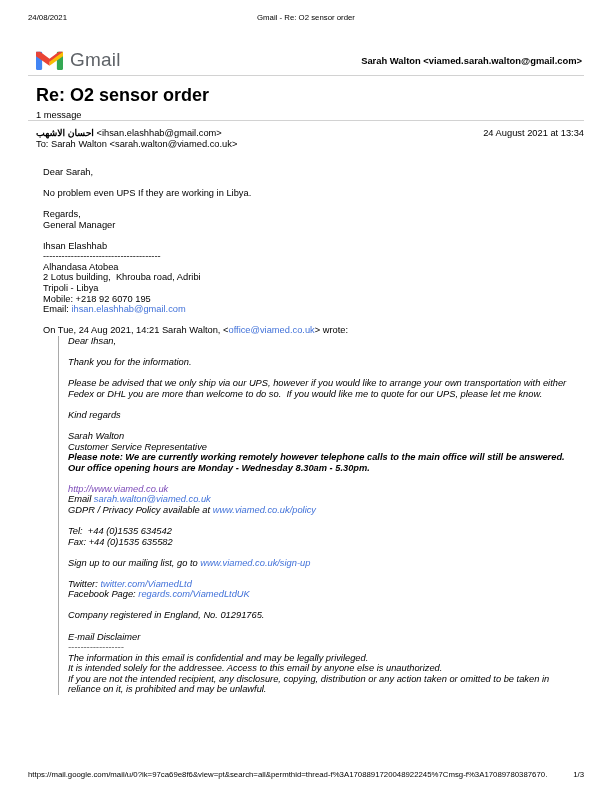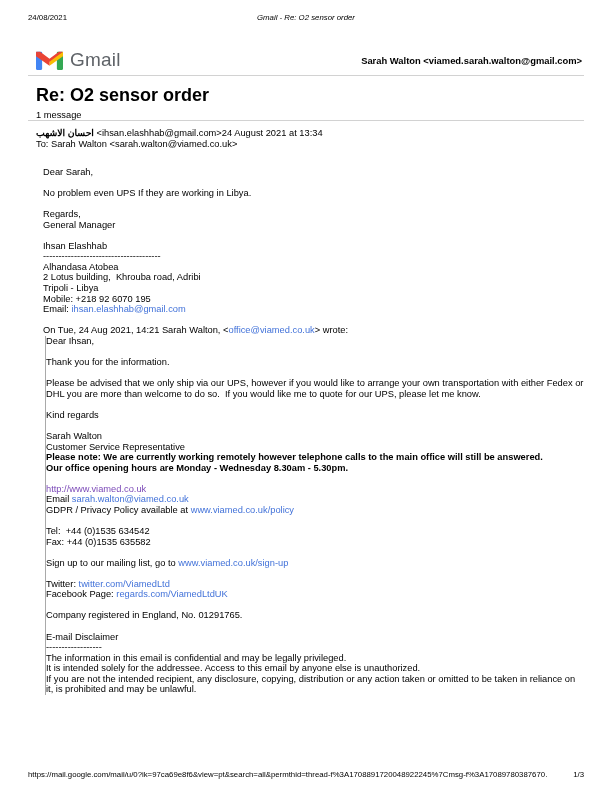--- a/index.html
+++ b/index.html
@@ -10,21 +10,21 @@
     background:#fff;
     font-family:"Liberation Sans", sans-serif;
     color:#000;
     overflow:hidden;
     padding:10px 28px 0 28px;
     border-radius:26px;
   }
   
   .print-header { position:relative; height:12px; font-size:7.8px; color:#000; }
   .ph-date { position:absolute; left:0; top:3px; }
-  .ph-title { position:absolute; left:0; right:0; top:3px; text-align:center;font-style:italic; }
+  .ph-title { position:absolute; left:0; right:0; top:3px; text-align:center; }
   .print-footer {
     position:absolute; left:28px; right:28px; bottom:13px;
     display:flex; justify-content:space-between; align-items:flex-end;
     font-size:7.8px; color:#000;
   }
   .pf-url { max-width:520px; white-space:nowrap; overflow:hidden; }
 
   
   .gmail-header {
     margin:23px 0 0 8px;
@@ -40,36 +40,37 @@
   .rule1 { margin-top:12px; }
   .rule2 { margin-top:9px; }
 
   
   .subject-block { margin:9px 0 0 8px; }
   .subject-title { font-size:18px; font-weight:bold; }
   .subject-count { font-size:9.3px; margin-top:4px; }
 
   
   .msg-header { margin:7px 0 0 8px; font-size:9.3px; line-height:11px; }
-  .msg-row { display:flex; justify-content:flex-start; }
+  .msg-row { display:flex; justify-content:space-between; }
   .from-name { font-weight:bold; }
   .msg-date { white-space:nowrap; }
 
   
   .body { margin:17px 0 0 15px; font-size:9.3px; line-height:10.55px; }
   .ln { white-space:pre-wrap; min-height:10.55px; }
   .sp { margin-top:10.55px; }
   .bold { font-weight:bold; }
   a.lnk { color:#4272d9; text-decoration:none; cursor:pointer; }
   a.lnk-visited { color:#7c4bb8; text-decoration:none; cursor:pointer; }
 
   .quote {
-    margin-top:0.5px; margin-left:2px;
+    margin-top:0.5px; margin-left:15px;
     border-left:1.4px solid #a9a9a9;
-    padding-left:0;
+    padding-left:9px;
+    font-style:italic;
   }
 </style>
 </head>
 <body>
 
 <div class="page">
 
   <div class="print-header">
     <span class="ph-date">24/08/2021</span>
     <span class="ph-title">Gmail - Re: O2 sensor order</span>

